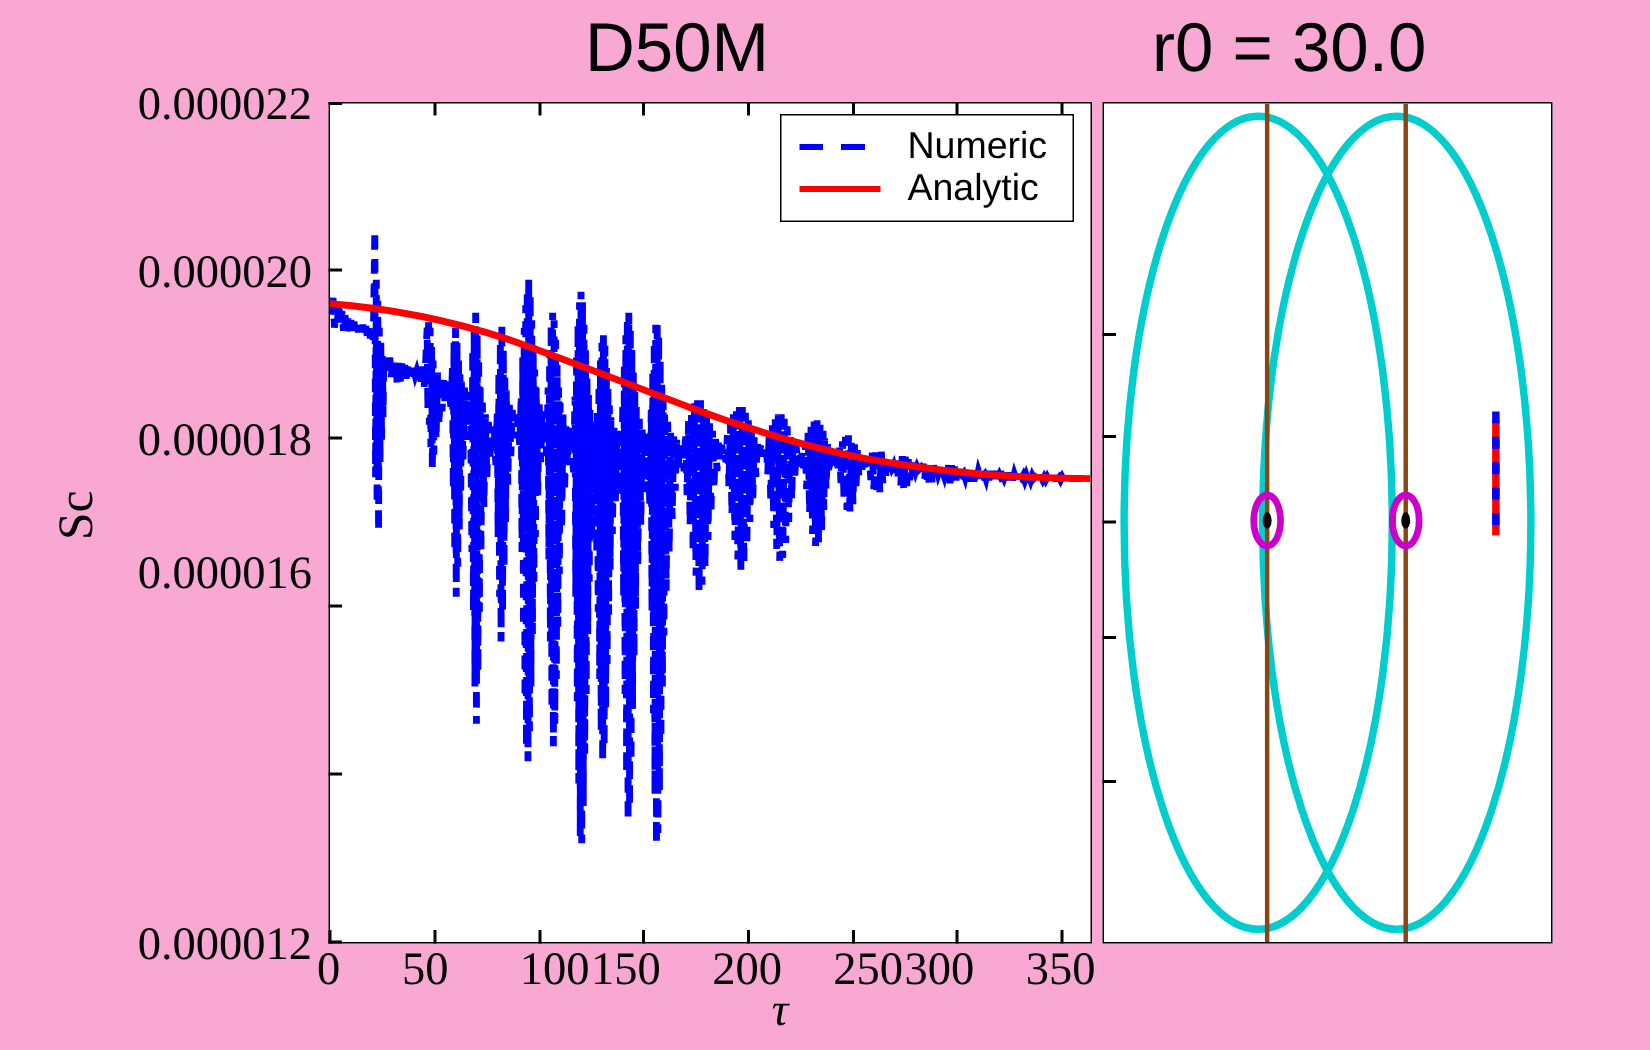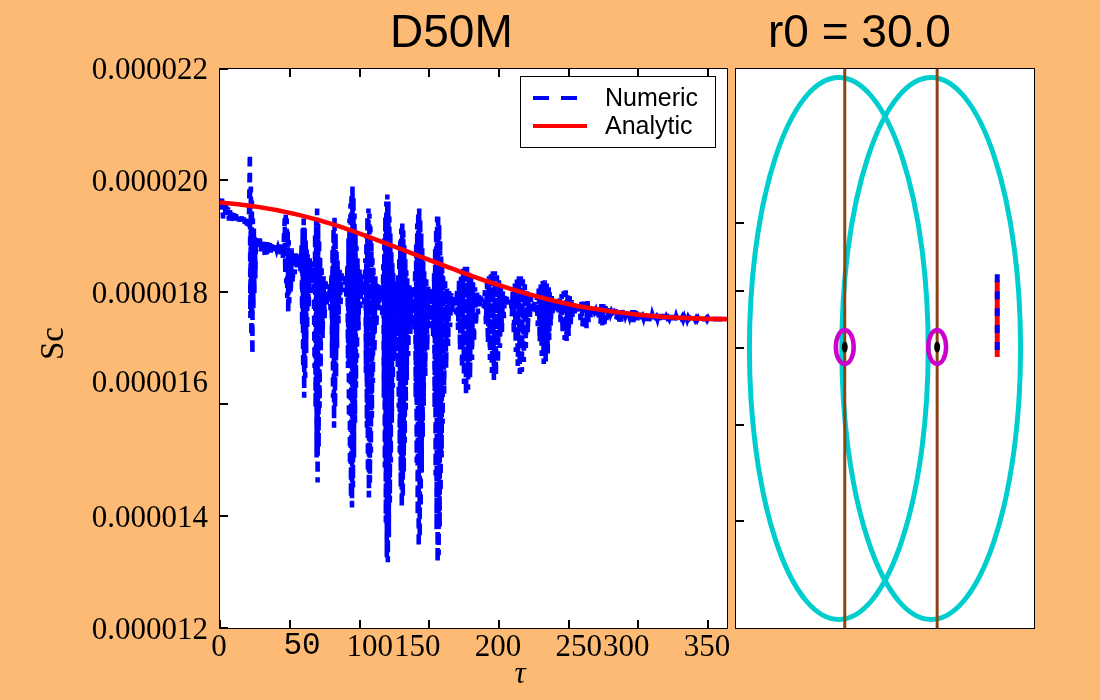--- a/index.html
+++ b/index.html
@@ -1,18 +1,18 @@
 <!DOCTYPE html>
 <html><head>
 <meta charset="utf-8">
 <style>
   html,body{margin:0;padding:0;background:#ffffff;}
   body{width:1100px;height:700px;overflow:hidden;
        font-family:"Liberation Serif",serif;}
-  #root{position:relative;width:1100px;height:700px;background:#fdba74;}
+  #root{position:relative;width:1100px;height:700px;background:#f9a8d4;}
 
   
   .title{
     position:absolute;
     font-family:"Liberation Sans",sans-serif;
     font-size:46px;
     color:#000;
     white-space:nowrap;
     line-height:1;
   }
@@ -264,28 +264,27 @@
   <div class="tick tick-v" style="left:637px;top:68px;"></div>
   <div class="tick tick-v" style="left:707px;top:68px;"></div>
 
   <div class="tick tick-h" style="left:735px;top:222px;"></div>
   <div class="tick tick-h" style="left:735px;top:290px;"></div>
   <div class="tick tick-h" style="left:735px;top:347px;"></div>
   <div class="tick tick-h" style="left:735px;top:424px;"></div>
   <div class="tick tick-h" style="left:735px;top:520px;"></div>
 
   <div class="tlabel ylabel-tick" style="left:28px;top:613px;width:180px;">0.000012</div>
-  <div class="tlabel ylabel-tick" style="left:28px;top:501px;width:180px;">0.000014</div>
   <div class="tlabel ylabel-tick" style="left:28px;top:366px;width:180px;">0.000016</div>
   <div class="tlabel ylabel-tick" style="left:28px;top:277px;width:180px;">0.000018</div>
   <div class="tlabel ylabel-tick" style="left:28px;top:165px;width:180px;">0.000020</div>
   <div class="tlabel ylabel-tick" style="left:28px;top:53px;width:180px;">0.000022</div>
 
   <div class="tlabel" style="left:199px;top:630px;width:40px;text-align:center;">0</div>
-  <div class="tlabel" style="left:276px;top:630px;width:52px;text-align:center;font-family:Liberation Mono, monospace;">50</div>
+  <div class="tlabel" style="left:247px;top:630px;width:52px;text-align:right;">50</div>
   <div class="tlabel" style="left:325px;top:630px;width:68px;text-align:right;">100</div>
   <div class="tlabel" style="left:394px;top:630px;width:68px;text-align:left;">150</div>
   <div class="tlabel" style="left:464px;top:630px;width:68px;text-align:center;">200</div>
   <div class="tlabel" style="left:534px;top:630px;width:68px;text-align:right;">250</div>
   <div class="tlabel" style="left:603px;top:630px;width:68px;">300</div>
   <div class="tlabel" style="left:673px;top:630px;width:68px;text-align:center;">350</div>
 
   <div id="ylabel-name">Sc</div>
 
   <div id="xlabel-name">

